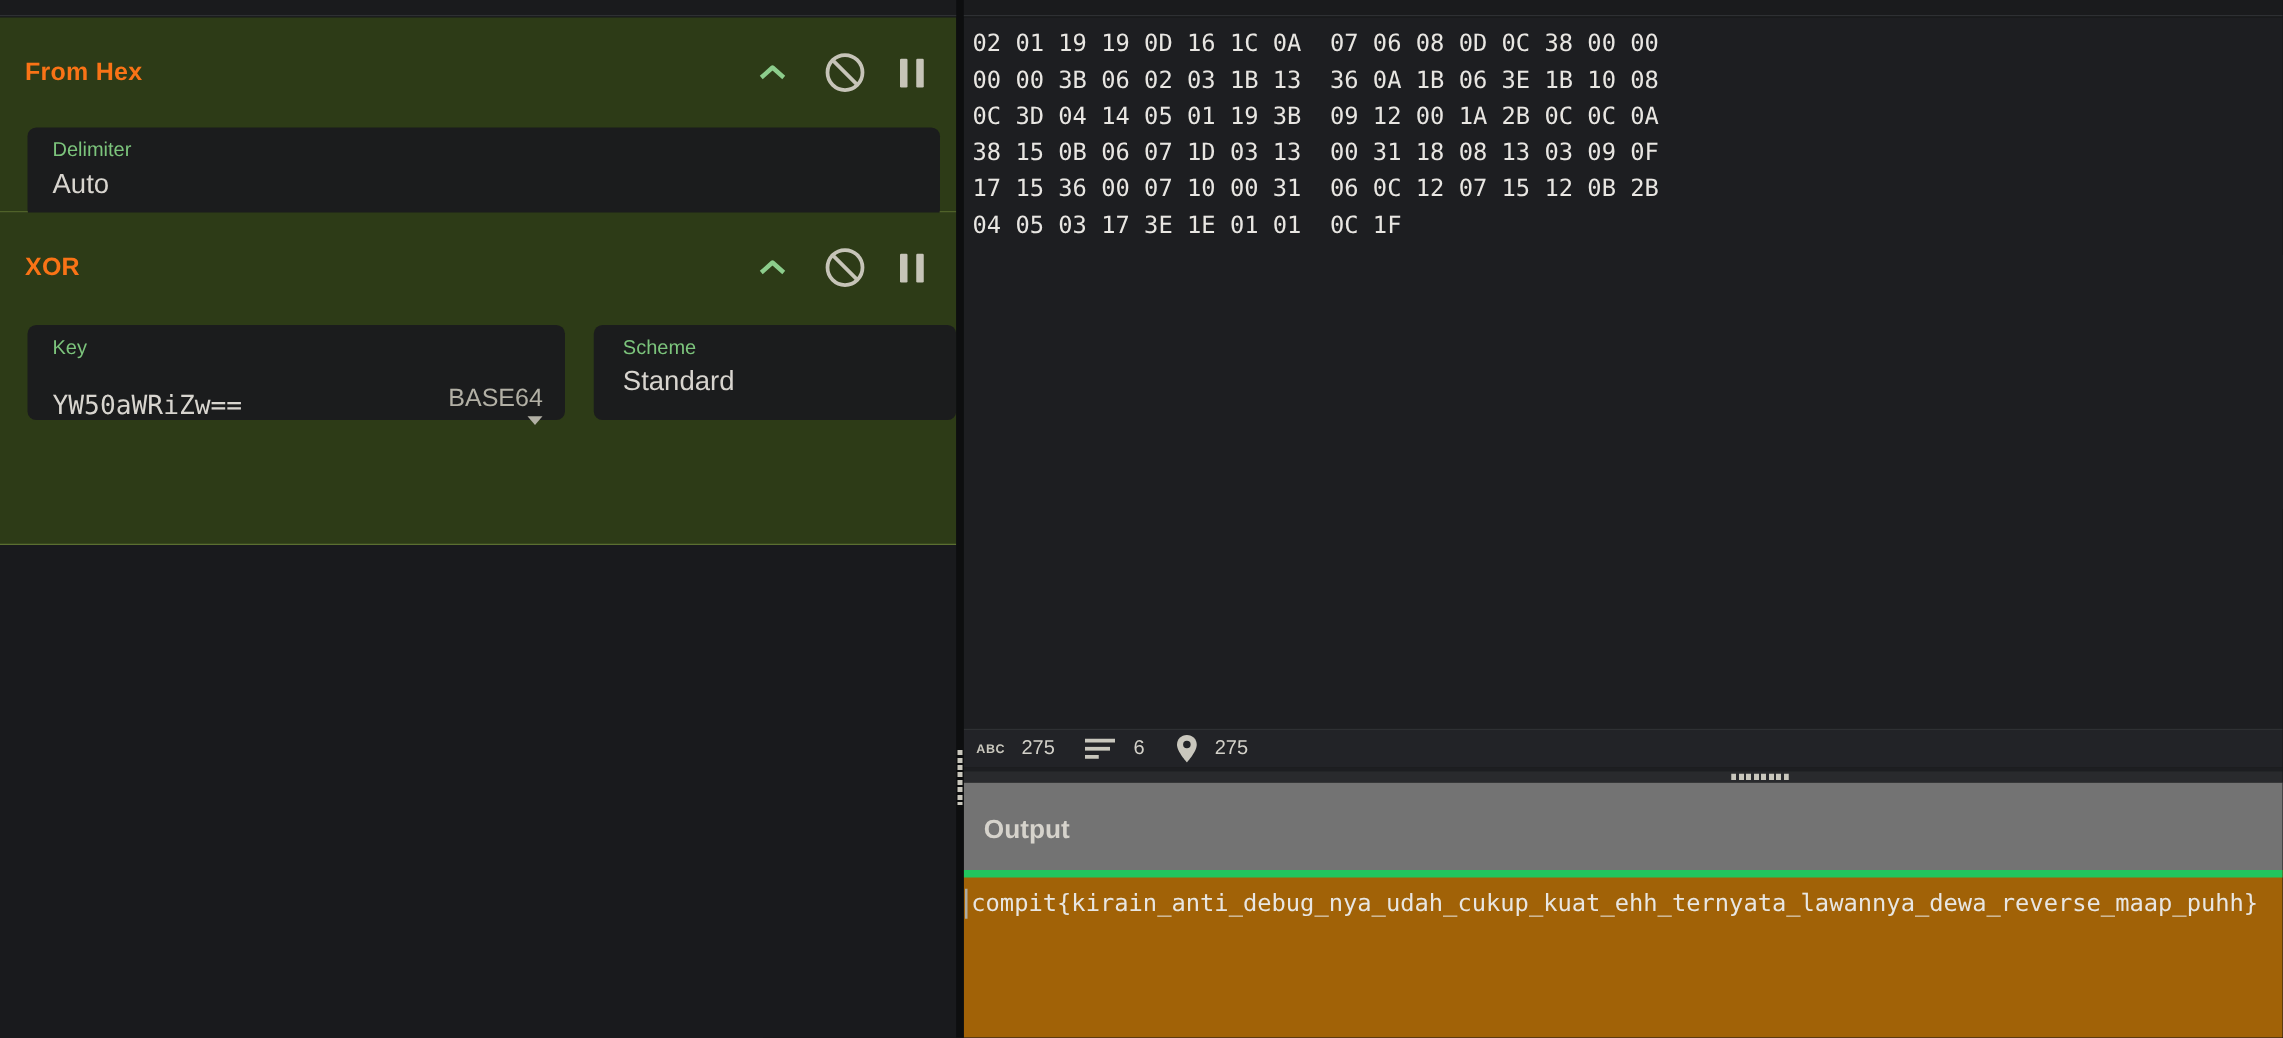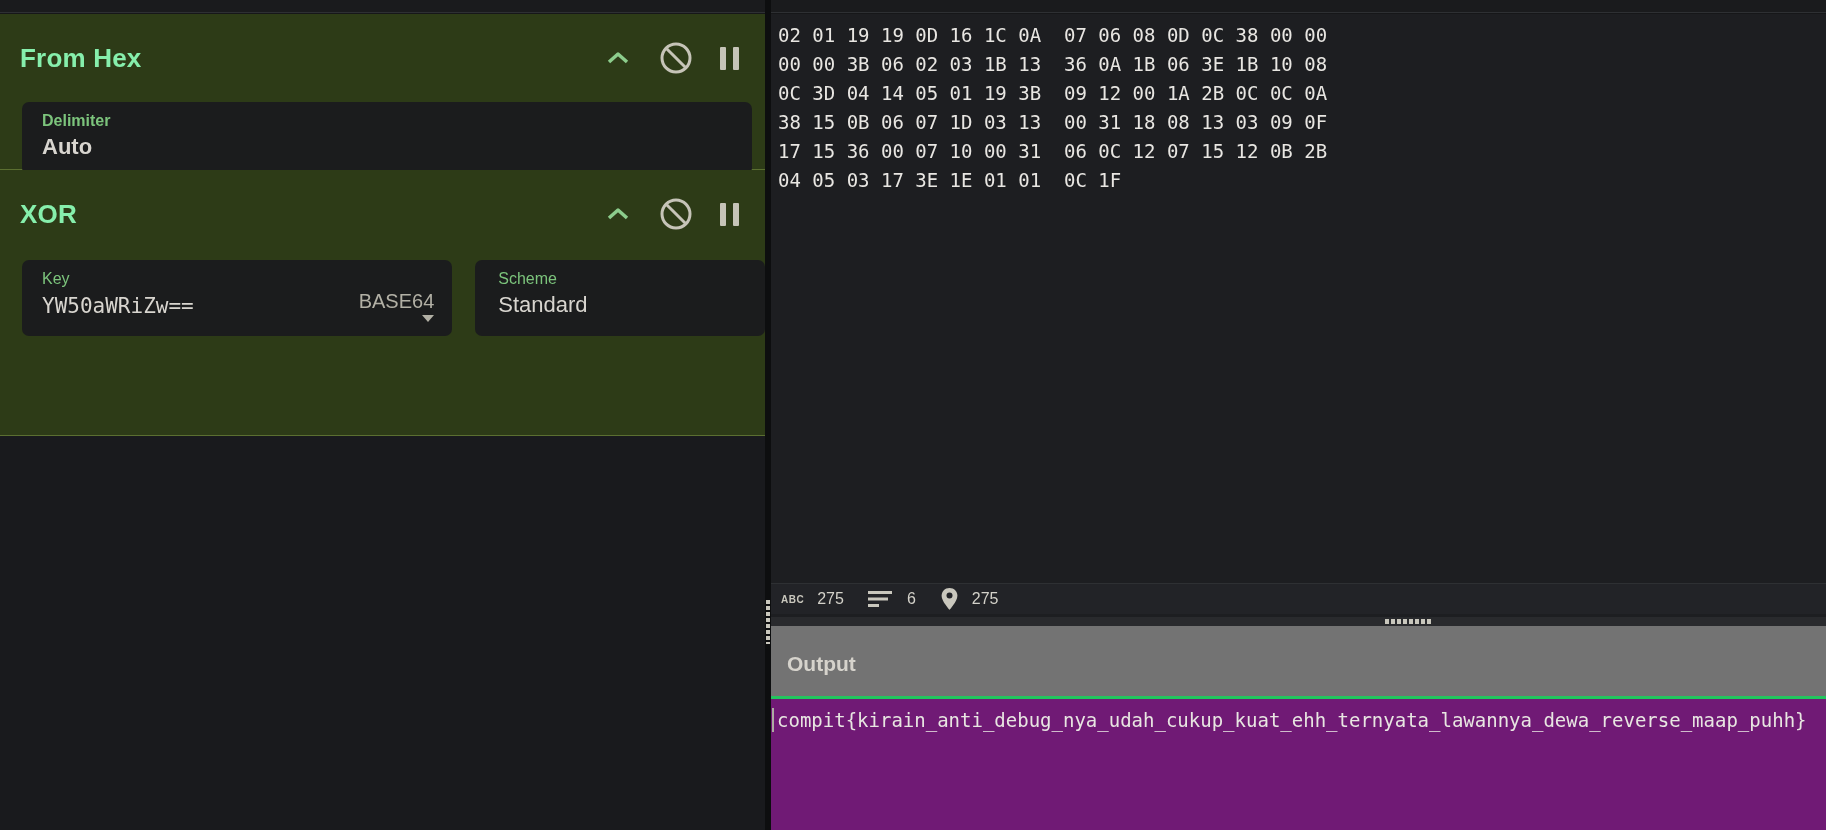--- a/index.html
+++ b/index.html
@@ -11,34 +11,34 @@
                background:#1a1b1d; border-bottom:1px solid #2e3033; z-index:5; }
 
   
   .left-panel { position:absolute; left:0; top:14px; width:765px; bottom:0;
                 background:#191a1d; }
   .op { background:#2d3b17; border-bottom:1px solid #5b6f31; }
   .op-fromhex { height:156px; }
   .op-xor { height:266px; }
   .op-header { display:flex; justify-content:space-between; align-items:center;
                padding:26px 26px 0 20px; }
-  .op-title { font-size:26px; font-weight:bold; color:#86efac; letter-spacing:0.2px; }
+  .op-title { font-size:20px; font-weight:bold; color:#f97316; letter-spacing:0.2px; }
   .op-icons { display:flex; align-items:center; gap:26px; }
   .icon-btn { display:flex; align-items:center; cursor:pointer; }
   .pause-bars { display:flex; gap:7px; }
   .pause-bars i { display:block; width:6px; height:23px; background:#c6c4b8; border-radius:1px; }
 
   .ingredient { background:#1b1c1d; border-radius:7px; padding:10px 18px 0 20px; }
-  .ing-full { margin:26px 13px 0 22px; width:730px; height:73px;font-weight:bold; }
+  .ing-full { margin:26px 13px 0 22px; width:730px; height:73px; }
   .ing-label { font-size:16px; color:#7cc47c; }
   .ing-value { font-size:22px; color:#d8d5cf; margin-top:4px; white-space:pre; }
   .ing-row { display:flex; gap:23px; margin:28px 0 0 22px; }
   .ing-key { width:437px; height:76px; }
   .ing-scheme { width:294px; height:76px;padding-left:23px; }
-  .key-line { display:flex; align-items:center; justify-content:space-between; margin-top:2px; }
+  .key-line { display:flex; align-items:center; justify-content:space-between; margin-top:20px; }
   .mono-value { font-family:"DejaVu Sans Mono", monospace; font-size:21px; color:#d8d5cf; }
   .dropdown { display:flex; align-items:flex-end; font-size:20px; color:#b2b0a5; cursor:pointer;flex-direction:column; }
   .caret-down { width:0; height:0; border-left:6px solid transparent;
                 border-right:6px solid transparent; border-top:7px solid #b2b0a5;
                 margin-left:8px; margin-top:2px; }
 
   .chk-row { display:flex; align-items:center; margin:41px 0 0 22px; }
   .checkbox { width:30px; height:30px; border:3px solid #8a887b; border-radius:5px;
               background:transparent; cursor:pointer; }
   .chk-label { font-size:23px; color:#79c879; margin-left:9px; }
@@ -62,21 +62,21 @@
   .abc-glyph { font-size:10px; font-weight:bold; letter-spacing:0.5px; color:#c9c7bd; }
   .stat-num { margin-left:13px; }
   .stat-icon { margin-left:24px; display:flex; align-items:center; }
   .mini-gap { height:3px; background:#1d1e21; }
   .handle-strip { height:9px; background:#292a2d; position:relative; }
   .h-dots { position:absolute; left:614px; top:2px; width:46px; height:5px;
             background:repeating-linear-gradient(90deg,#c9c7bd 0 4px,transparent 4px 6px);
             cursor:col-resize; }
   .output-header { height:70px; background:#737373; padding:26px 0 0 16px; }
   .output-title { font-size:21px; font-weight:bold; color:#d6d3cc; }
-  .output-body { flex:1; background:#701a75; border-top:3px solid #22c55e;
+  .output-body { flex:1; background:#a16207; border-top:6px solid #22c55e;
                  padding:9px 0 0 1px; overflow:hidden; }
   .output-line { font-family:"DejaVu Sans Mono", monospace; font-size:19px;
                  line-height:24px; color:#e8e6e2; white-space:pre;
                  border-left:2px solid #aeaca3; padding-left:3px; display:inline-block; }
   svg { display:block; }
 </style>
 </head>
 <body>
 
 <div class="top-strip"></div>

